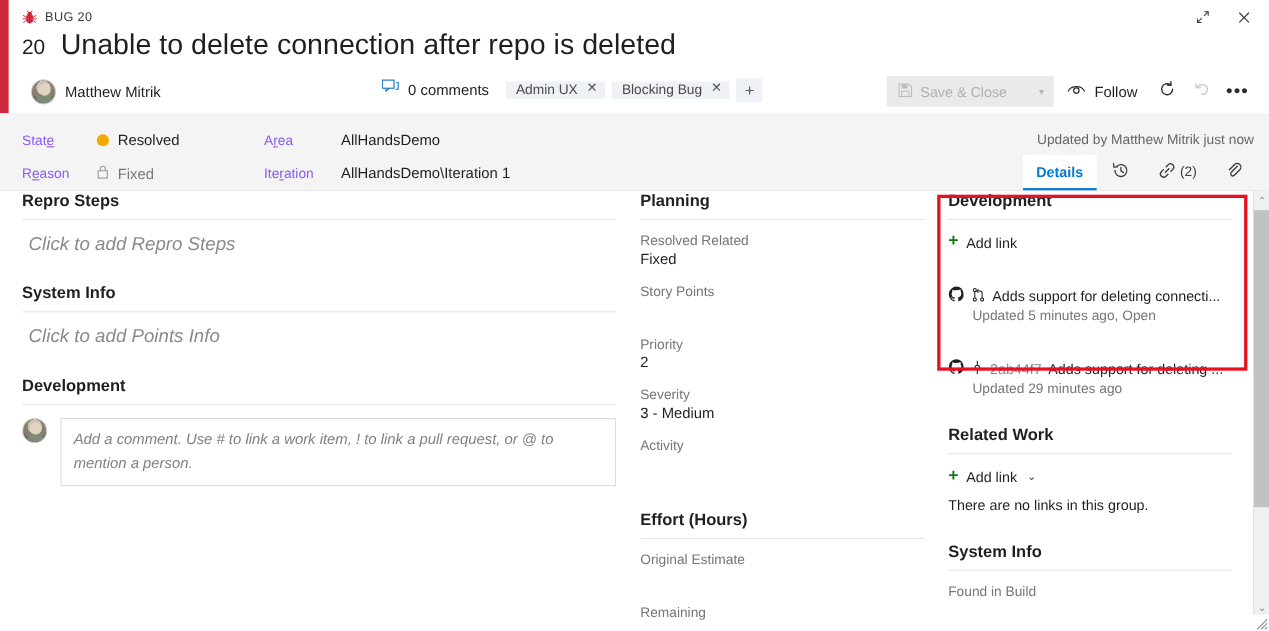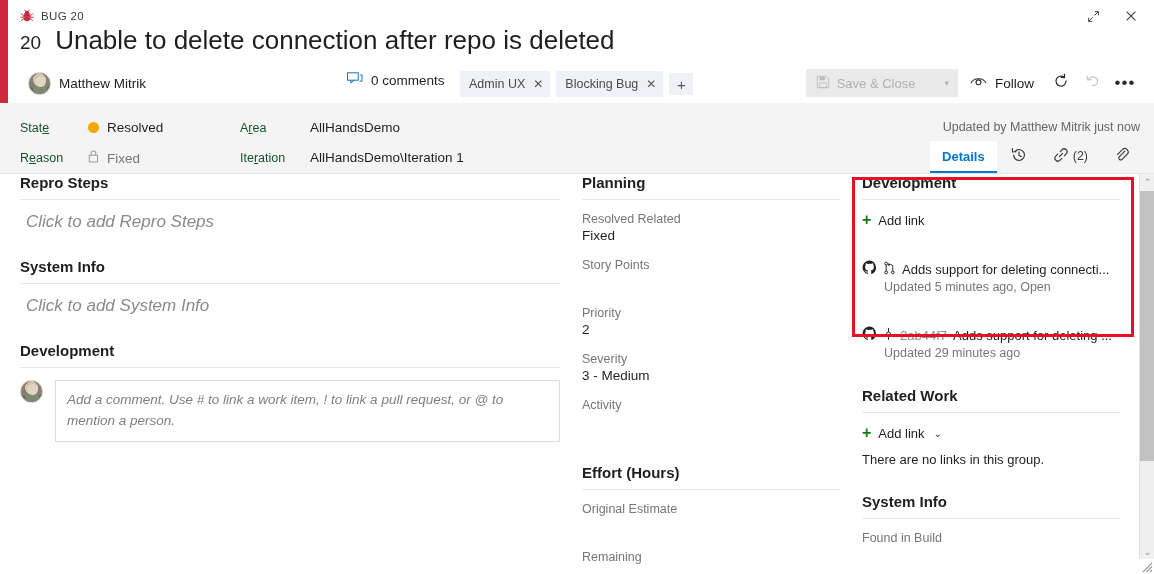--- a/index.html
+++ b/index.html
@@ -106,23 +106,23 @@
     display: flex; align-items: center; gap: 8px;
     cursor: pointer;
   }
   .comments-text { font-size: 13.5px; color: #1f1f1f; }
 
   .tags {
     position: absolute; left: 440px; top: 3px;
     display: flex; align-items: center; gap: 6px;
   }
   .tag {
-    display: flex; align-items: center; gap: 8px;
+    display: flex; gap: 8px;
     background: #eef2f6;
-    height: 26px;
+    height: 16px;
     padding: 0 7px 0 9px;
     font-size: 12.5px;
     color: #4a4a4a;
     cursor: pointer;
   }
   .tag .x { font-size: 12px; color: #555; line-height: 1; }
   .tag-add {
     width: 24px; height: 22px;
     background: #eef2f6;
     display: flex; align-items: center; justify-content: center;
@@ -158,21 +158,21 @@
   
   .fields-strip {
     position: absolute;
     left: 0; top: 103px; right: 0;
     height: 71px;
     background: #f4f4f4;
     border-bottom: 1px solid #e4e4e4;
   }
   .fld-label {
     position: absolute;
-    font-size: 12.5px; color: #14532d;
+    font-size: 12.5px; color: #8b5cf6;
   }
   .fld-label u { text-decoration: underline; }
   .fld-value {
     position: absolute;
     font-size: 13.5px; color: #1f1f1f;
     display: flex; align-items: center; gap: 8px;
     cursor: pointer;
   }
   .fld-value.muted { color: #767676; }
   .state-dot {
@@ -537,21 +537,21 @@
         <h3 class="group-title">Repro Steps</h3>
         <hr class="group-rule">
         <div class="placeholder-text" style="margin-left:6px;">Click to add Repro Steps</div>
       </div>
 
       <div class="spacer-md"></div>
 
       <div class="group">
         <h3 class="group-title">System Info</h3>
         <hr class="group-rule">
-        <div class="placeholder-text" style="margin-left:6px;">Click to add System Info</div>
+        <div class="placeholder-text" style="margin-left:6px;">Click to add Points Info</div>
       </div>
 
       <div class="spacer-md"></div>
 
       <div class="group">
         <h3 class="group-title">Development</h3>
         <hr class="group-rule">
         <div class="discussion-row">
           <span class="avatar"></span>
           <div class="comment-box">

